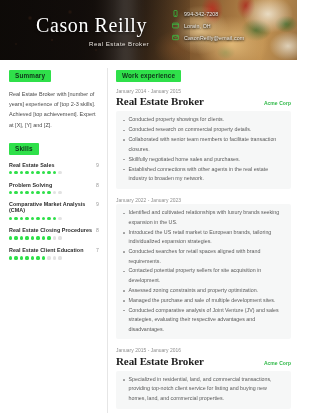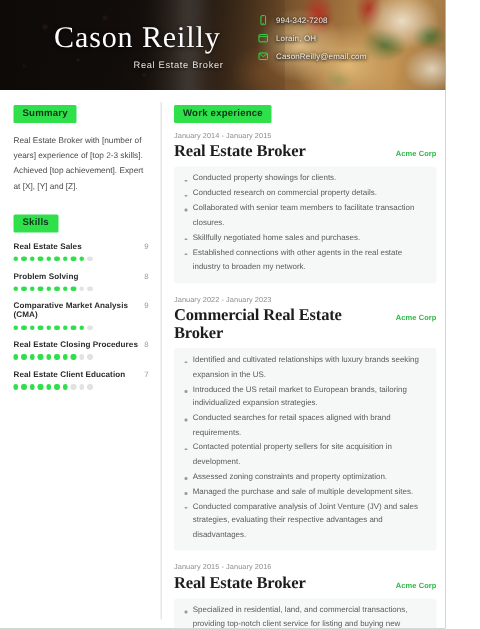--- a/index.html
+++ b/index.html
@@ -2,21 +2,21 @@
 <html><head>
 <meta charset="utf-8">
 <style>
   html,body{margin:0;padding:0;}
   body{
     width:297px;height:419px;overflow:hidden;
     background:#ffffff;
     font-family:"Liberation Sans", sans-serif;
     color:#2b2b2b;
   }
-  .page{position:relative;width:297px;height:419px;background:#14532d;overflow:hidden;}
+  .page{position:relative;width:297px;height:419px;background:#be185d;overflow:hidden;}
 
   
   .header{
     position:relative;width:297px;height:60px;overflow:hidden;
     background:#20160f;
   }
   .hdr-photo{
     position:absolute;inset:0;
     background:
       radial-gradient(ellipse 52px 40px at 232px 44px, rgba(226,186,120,.95), rgba(190,140,70,0) 70%),
@@ -283,24 +283,20 @@
             <ul class="bullets">
               <li>Conducted property showings for clients.</li>
               <li>Conducted research on commercial property details.</li>
               <li>Collaborated with senior team members to facilitate transaction closures.</li>
               <li>Skillfully negotiated home sales and purchases.</li>
               <li>Established connections with other agents in the real estate industry to broaden my network.</li>
             </ul>
           </div>
           <div class="job">
             <div class="job-date">January 2022 - January 2023</div>
-            <div class="job-head">
-              <div class="job-title">Commercial Real Estate Broker</div>
-              <div class="job-company">Acme Corp</div>
-            </div>
             <ul class="bullets">
               <li>Identified and cultivated relationships with luxury brands seeking expansion in the US.</li>
               <li>Introduced the US retail market to European brands, tailoring individualized expansion strategies.</li>
               <li>Conducted searches for retail spaces aligned with brand requirements.</li>
               <li>Contacted potential property sellers for site acquisition in development.</li>
               <li>Assessed zoning constraints and property optimization.</li>
               <li>Managed the purchase and sale of multiple development sites.</li>
               <li>Conducted comparative analysis of Joint Venture (JV) and sales strategies, evaluating their respective advantages and disadvantages.</li>
             </ul>
           </div>

